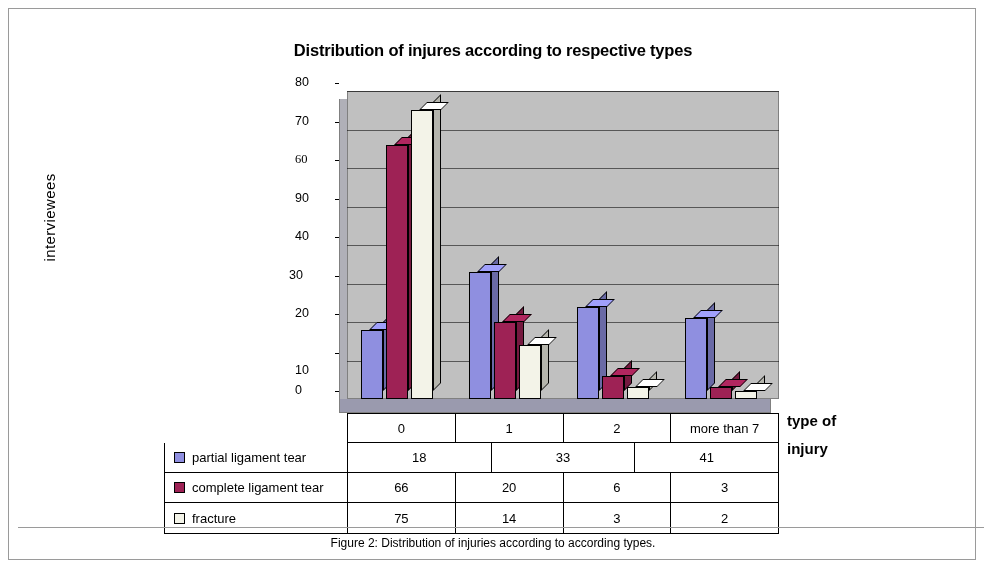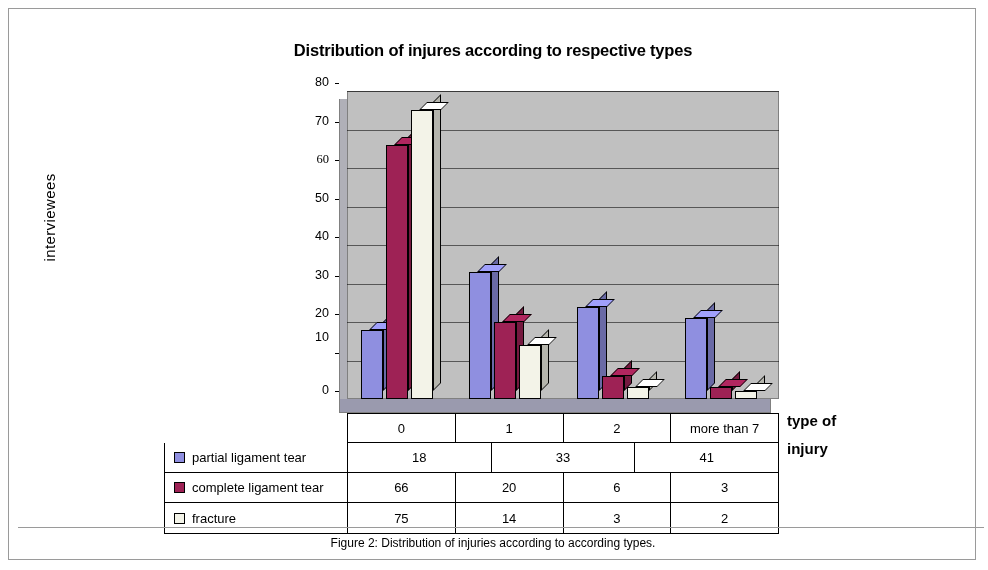--- a/index.html
+++ b/index.html
@@ -29,21 +29,21 @@
     box-sizing:border-box;
   }
   #floorSide{
     position:absolute;left:330px;top:90px;width:8px;height:300px;
     background:#b0b0b8;border-left:1px solid #808080;box-sizing:border-box;
   }
   .gridline{
     position:absolute;left:338px;width:432px;height:1px;background:#000000;opacity:.55;
   }
   .ytick{
-    position:absolute;width:34px;text-align:right;font-size:12.5px;
+    position:absolute;width:34px;font-size:12.5px;
   }
   .ytickline{
     position:absolute;width:4px;height:1px;background:#000;
   }
   #ylabel{
     position:absolute;left:-60px;top:200px;width:200px;text-align:center;
     transform:rotate(-90deg);transform-origin:center center;
     font-size:15px;letter-spacing:.4px;
   }
   .bar{position:absolute;bottom:0;}
@@ -110,29 +110,29 @@
         <div class="gridline" style="top: 274.5px;"></div>
         <div class="gridline" style="top: 236px;"></div>
         <div class="gridline" style="top: 197.5px;"></div>
         <div class="gridline" style="top: 159px;"></div>
         <div class="gridline" style="top: 120.5px;"></div>
         <div class="gridline" style="top: 82px;"></div>
       </div>
     <div id="yticks">
         <div class="ytick" style="left: 286px; top: 374px;">0</div>
         <div class="ytickline" style="left: 326px; top: 382px;"></div>
-        <div class="ytick" style="left: 286px; top: 321px;">10</div>
+        <div class="ytick" style="left: 286px; top: 354px;">10</div>
         <div class="ytickline" style="left: 326px; top: 343.5px;"></div>
         <div class="ytick" style="left: 286px; top: 297px;">20</div>
         <div class="ytickline" style="left: 326px; top: 305px;"></div>
-        <div class="ytick" style="left: 286px; top: 258.5px;">30</div>
+        <div class="ytick" style="left: 280px; top: 258.5px;">30</div>
         <div class="ytickline" style="left: 326px; top: 266.5px;"></div>
         <div class="ytick" style="left: 286px; top: 220px;">40</div>
         <div class="ytickline" style="left: 326px; top: 228px;"></div>
-        <div class="ytick" style="left: 286px; top: 181.5px;">50</div>
+        <div class="ytick" style="left: 286px; top: 181.5px;">90</div>
         <div class="ytickline" style="left: 326px; top: 189.5px;"></div>
         <div class="ytick" style="left: 286px; top: 143px; font-family: Liberation Serif, serif;">60</div>
         <div class="ytickline" style="left: 326px; top: 151px;"></div>
         <div class="ytick" style="left: 286px; top: 104.5px;">70</div>
         <div class="ytickline" style="left: 326px; top: 112.5px;"></div>
         <div class="ytick" style="left: 286px; top: 66px;">80</div>
         <div class="ytickline" style="left: 326px; top: 74px;"></div>
       </div>
 
     <div id="bars">

